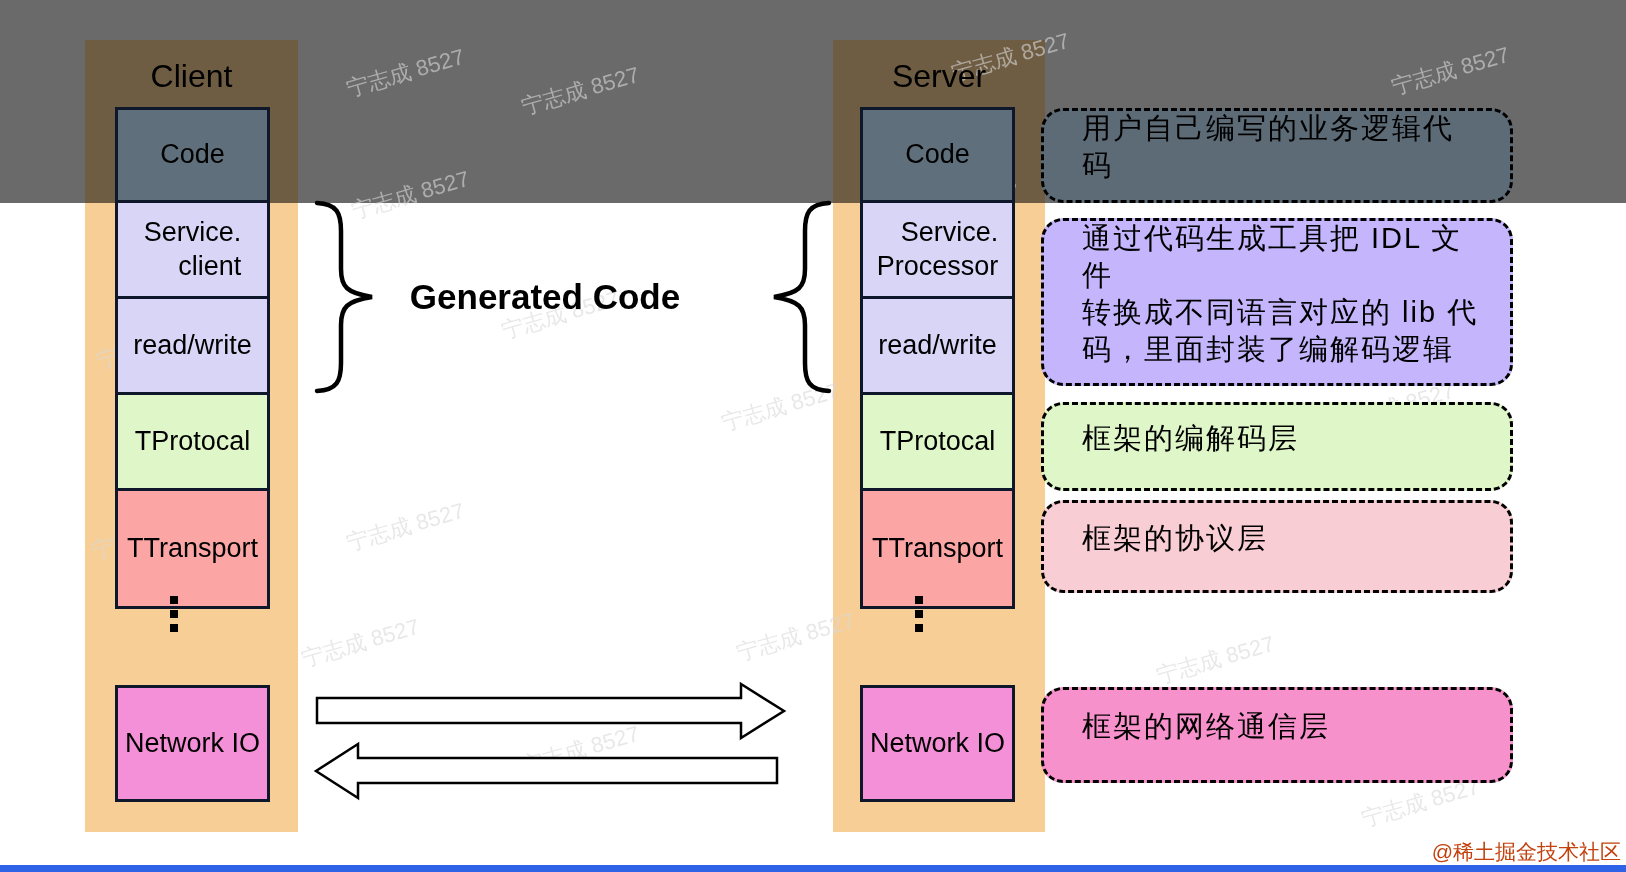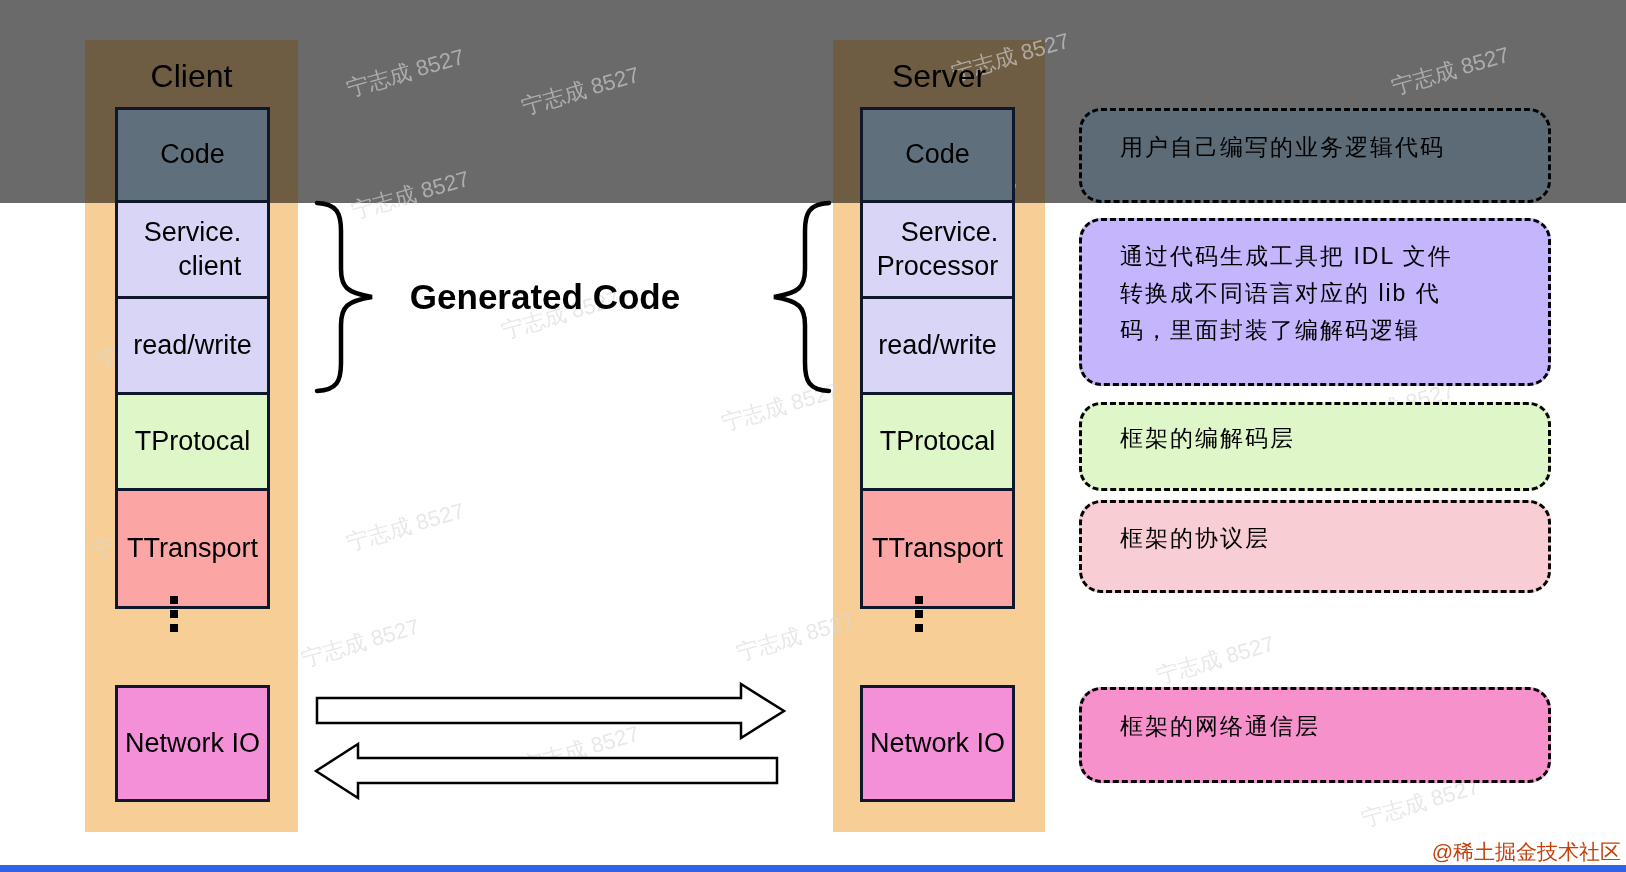--- a/index.html
+++ b/index.html
@@ -32,23 +32,23 @@
   
   .vdots{position:absolute;top:596px;width:8px;z-index:6;}
   .vdots.client{left:170px;} .vdots.server{left:915px;}
   .vdots span{display:block;width:8px;height:8px;background:#000;margin-bottom:6px;}
   
   .gen-label{position:absolute;left:390px;top:277px;width:310px;height:40px;line-height:40px;
     text-align:center;font-size:35px;z-index:6;font-weight:bold;}
   
   .overlay-svg{position:absolute;left:0;top:0;z-index:5;pointer-events:none;}
   
-  .note{position:absolute;left:1079px;width:472px;box-sizing:border-box;
+  .note{position:absolute;left:1041px;width:472px;box-sizing:border-box;
     border:3px dashed #000;border-radius:22px;display:flex;align-items:center;
-    padding:0 30px 17px 38px;font-size:23px;letter-spacing:2px;line-height:37px;
+    padding:0 30px 17px 38px;font-size:29px;letter-spacing:2px;line-height:37px;
     white-space:pre-line;z-index:6;}
   .note1{top:108px;height:95px;background:#5d6b77;}
   .note2{top:218px;height:168px;background:#c4b5fd;}
   .note3{top:402px;height:89px;background:#dff7c8;}
   .note4{top:500px;height:93px;background:#f9cdd4;}
   .note5{top:687px;height:96px;background:#f791cb;}
   
   .wm{position:absolute;font-size:22px;color:#d9d9d9;opacity:.6;transform:rotate(-16deg);
     z-index:4;white-space:nowrap;}
   

